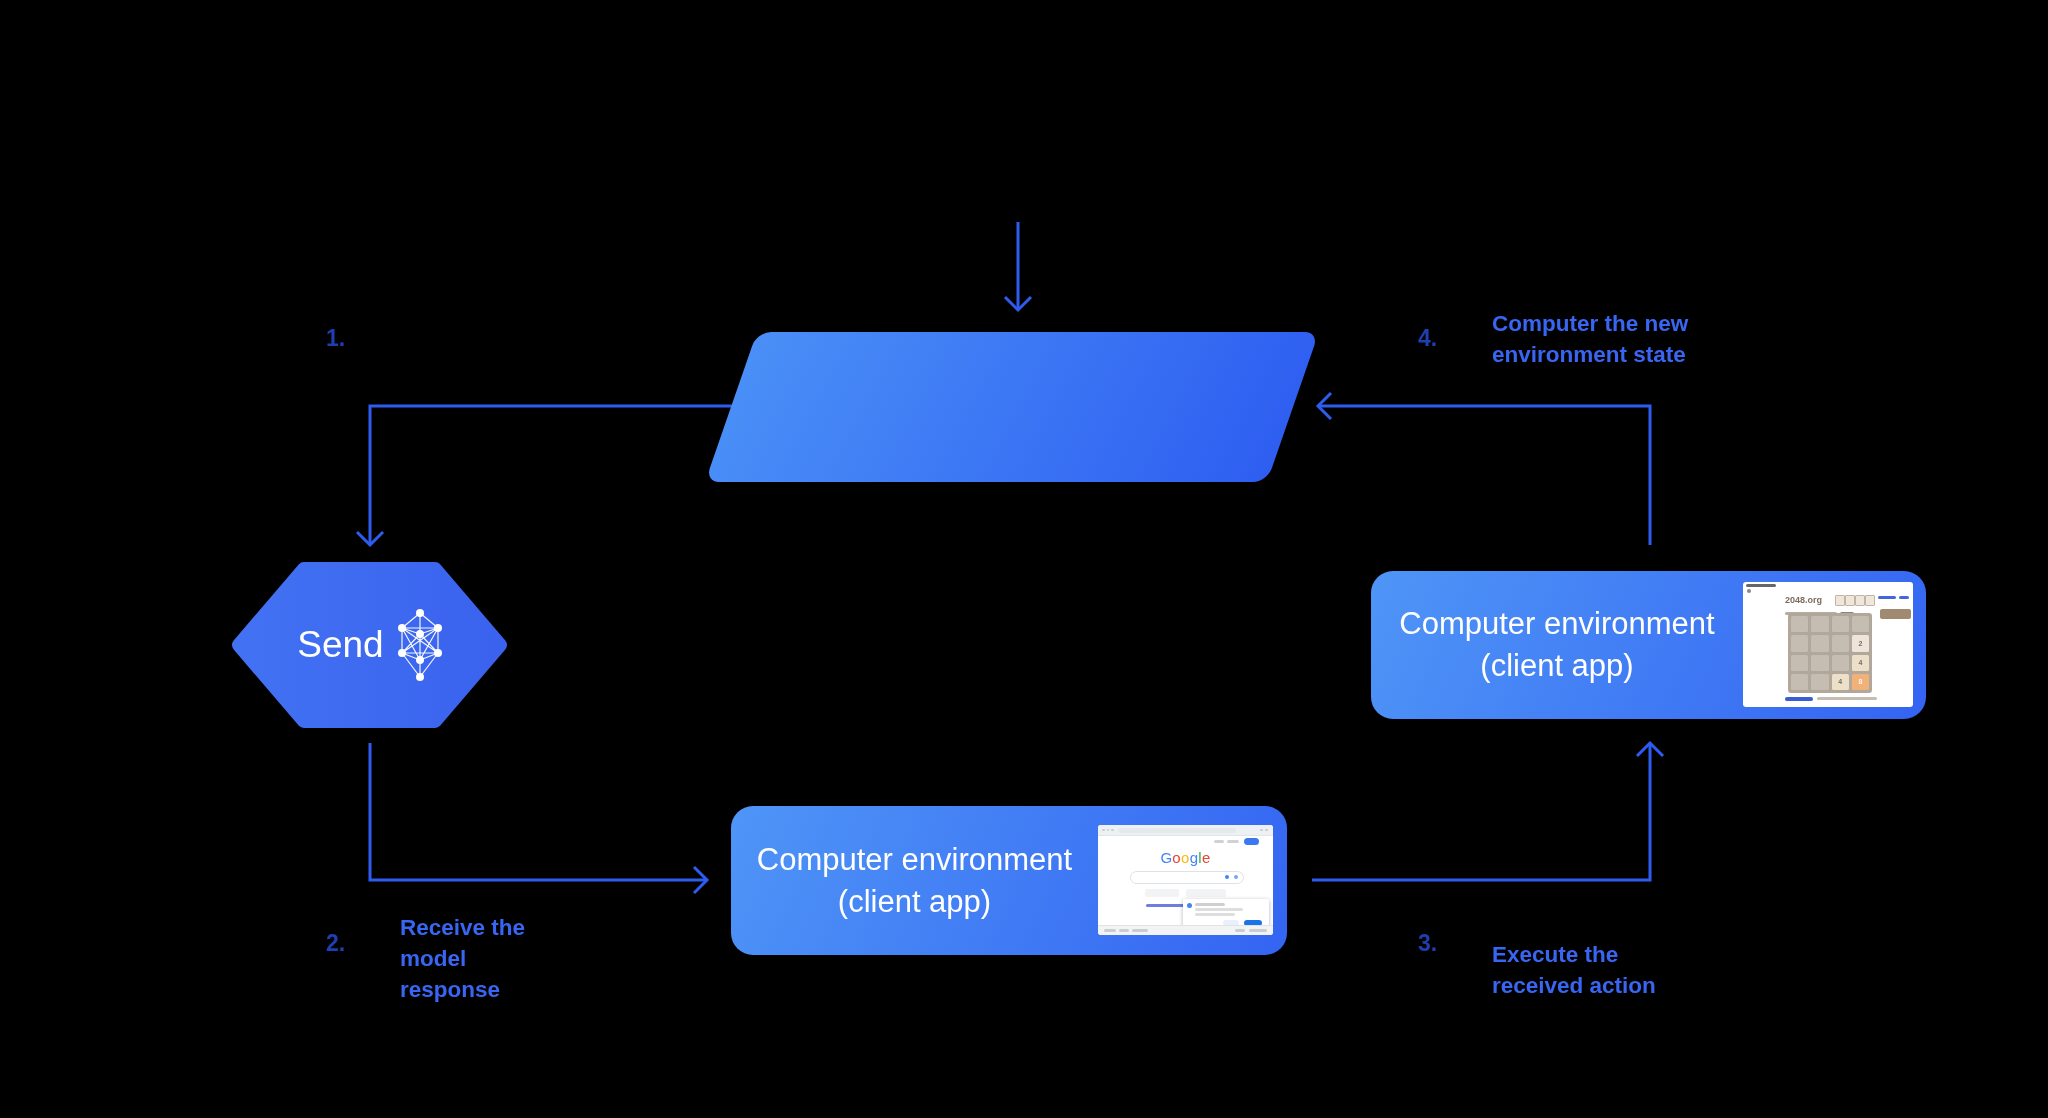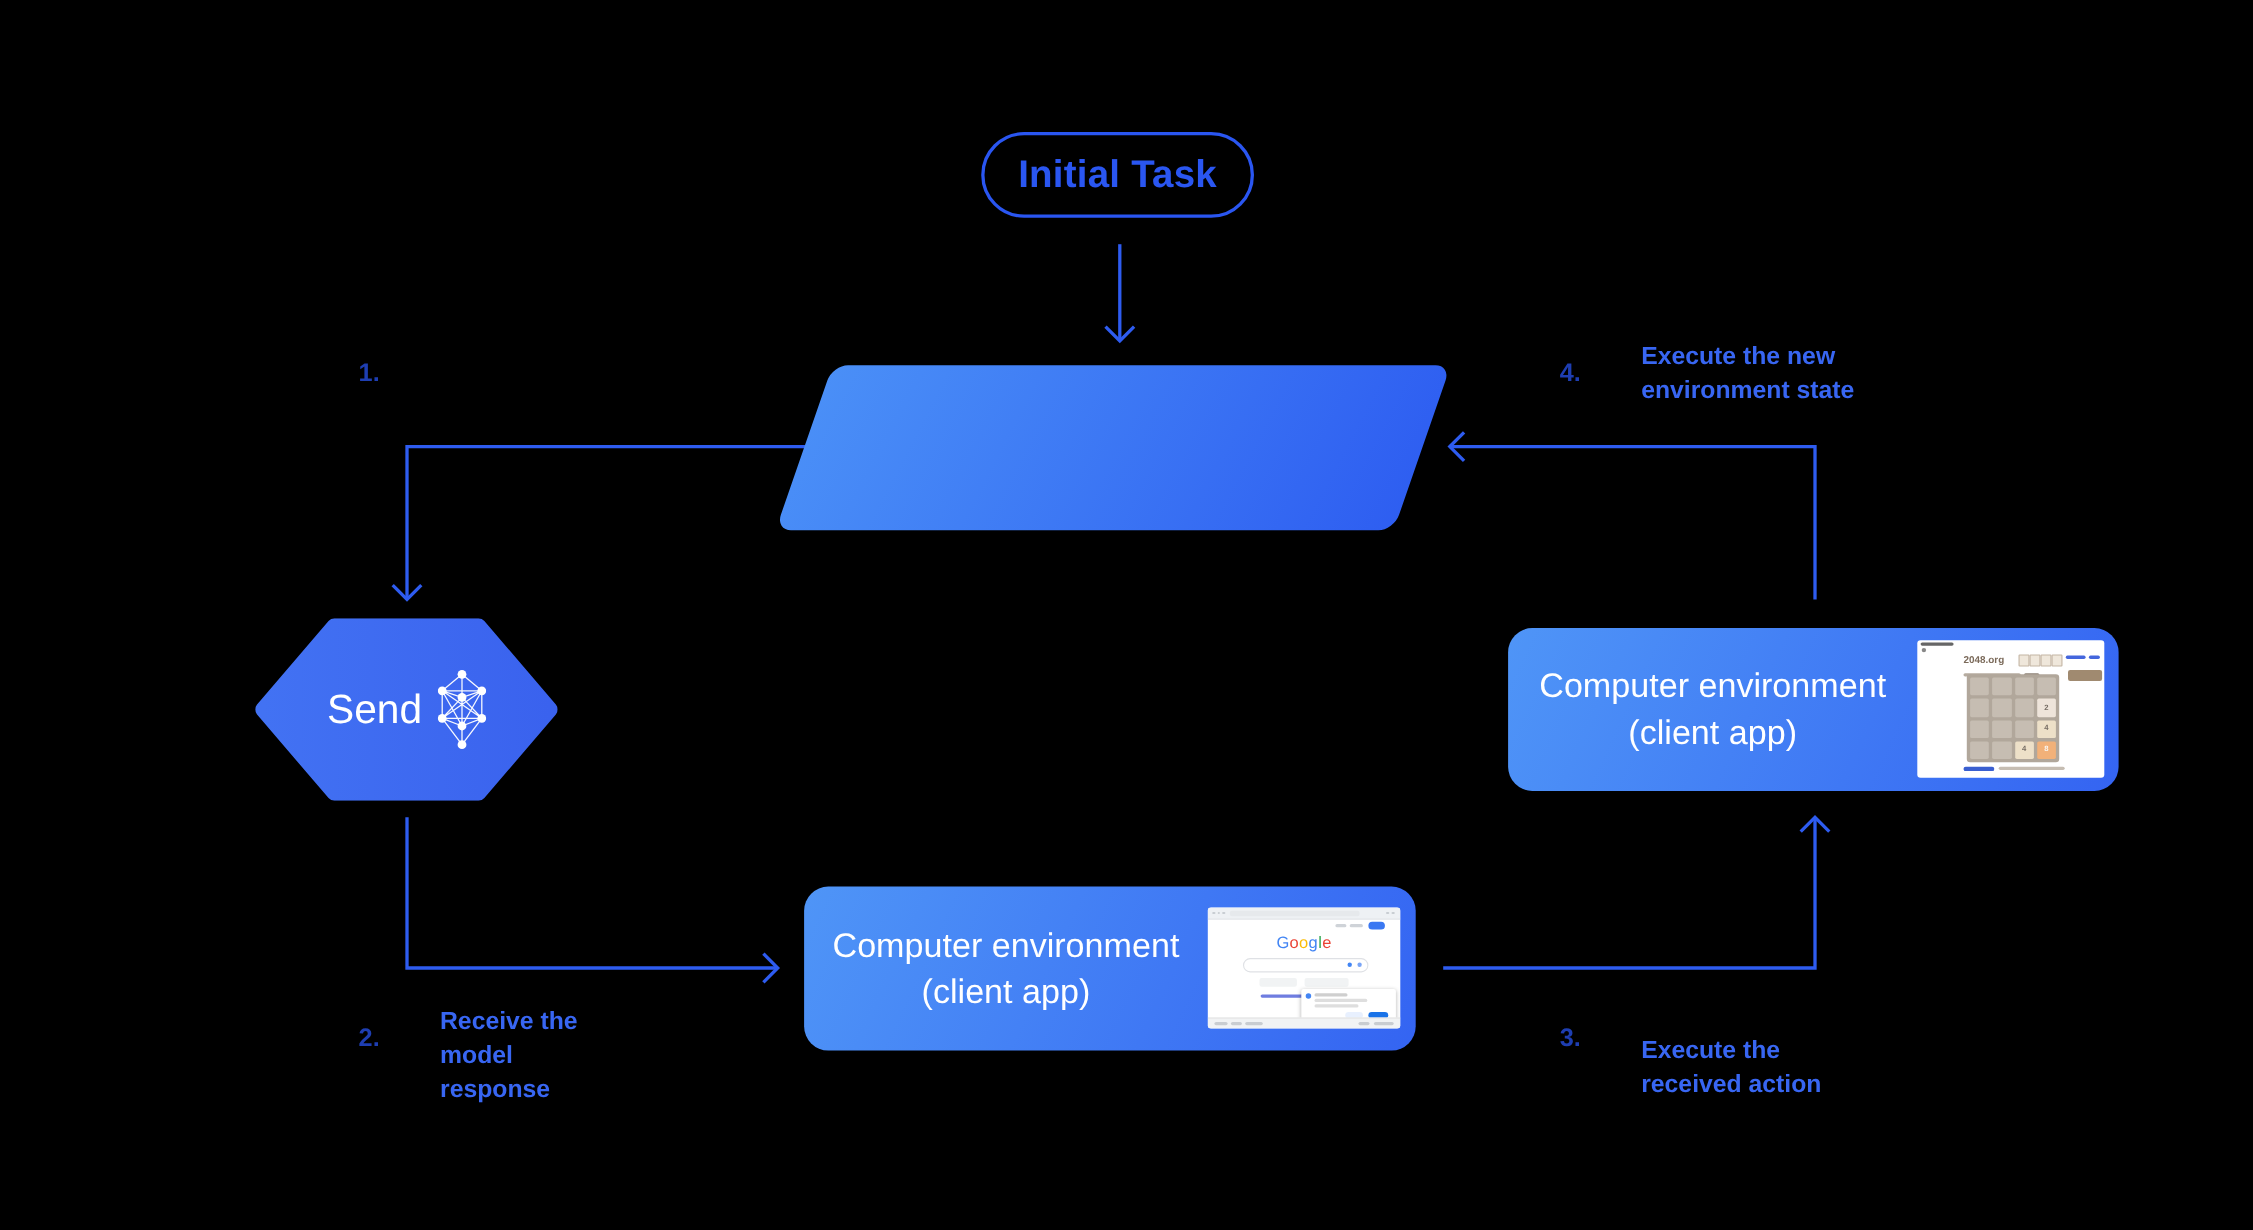--- a/index.html
+++ b/index.html
@@ -89,23 +89,20 @@
     <g>
       <path d="M1312,880 H1650 V743"></path>
       <path d="M1637,756 L1650,743 L1663,756"></path>
     </g>
     <g>
       <path d="M1650,545 V406 H1318"></path>
       <path d="M1331,393 L1318,406 L1331,419"></path>
     </g>
   </svg>
 
-  <div class="abs pill">
-    <span>Initial Task</span>
-  </div>
 
   <div class="abs para"></div>
 
   <svg class="abs hex-wrap" viewBox="0 0 275 166">
     <defs>
       <linearGradient id="hexg" x1="0" y1="0" x2="1" y2="0">
         <stop offset="0" stop-color="#4272f3"></stop>
           <stop offset="1" stop-color="#3a62ee"></stop>
       </linearGradient>
     </defs>
@@ -218,15 +215,15 @@
 
   <span class="abs step-num" style="left:326px;top:325px;">1.</span>
 
   <span class="abs step-num" style="left:326px;top:930px;">2.</span>
   <div class="abs step-text" style="left:400px;top:912px;width:165px;">Receive the model response</div>
 
   <span class="abs step-num" style="left:1418px;top:930px;">3.</span>
   <div class="abs step-text" style="left:1492px;top:912px;width:175px;margin-top:27px;">Execute the received action</div>
 
   <span class="abs step-num" style="left:1418px;top:325px;">4.</span>
-  <div class="abs step-text" style="left:1492px;top:308px;width:205px;">Execute the new environment state</div>
+  <div class="abs step-text" style="left:1492px;top:308px;width:205px;">Computer the new environment state</div>
 
 </div>
 
 </body></html>

